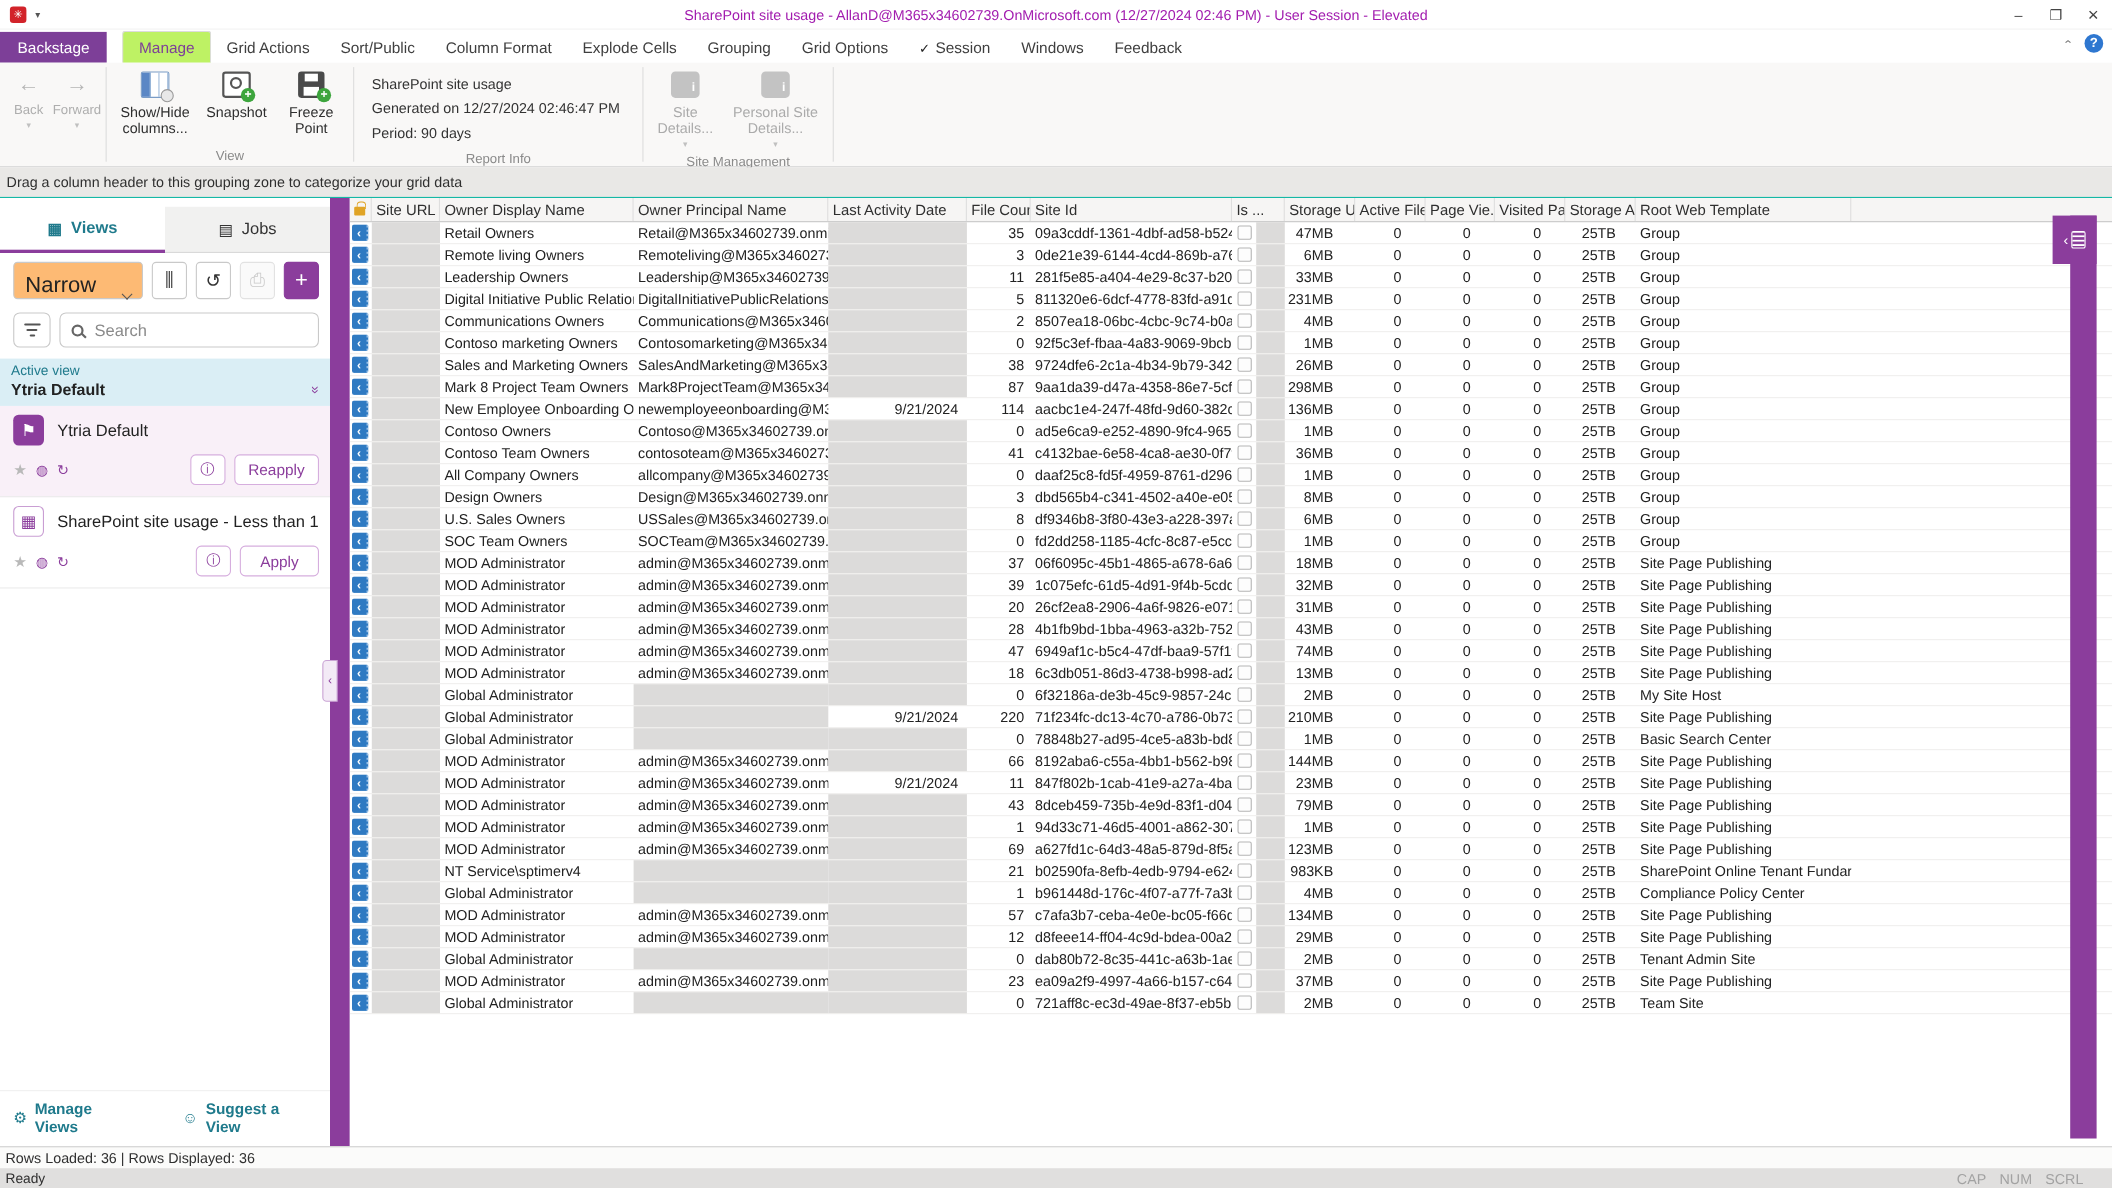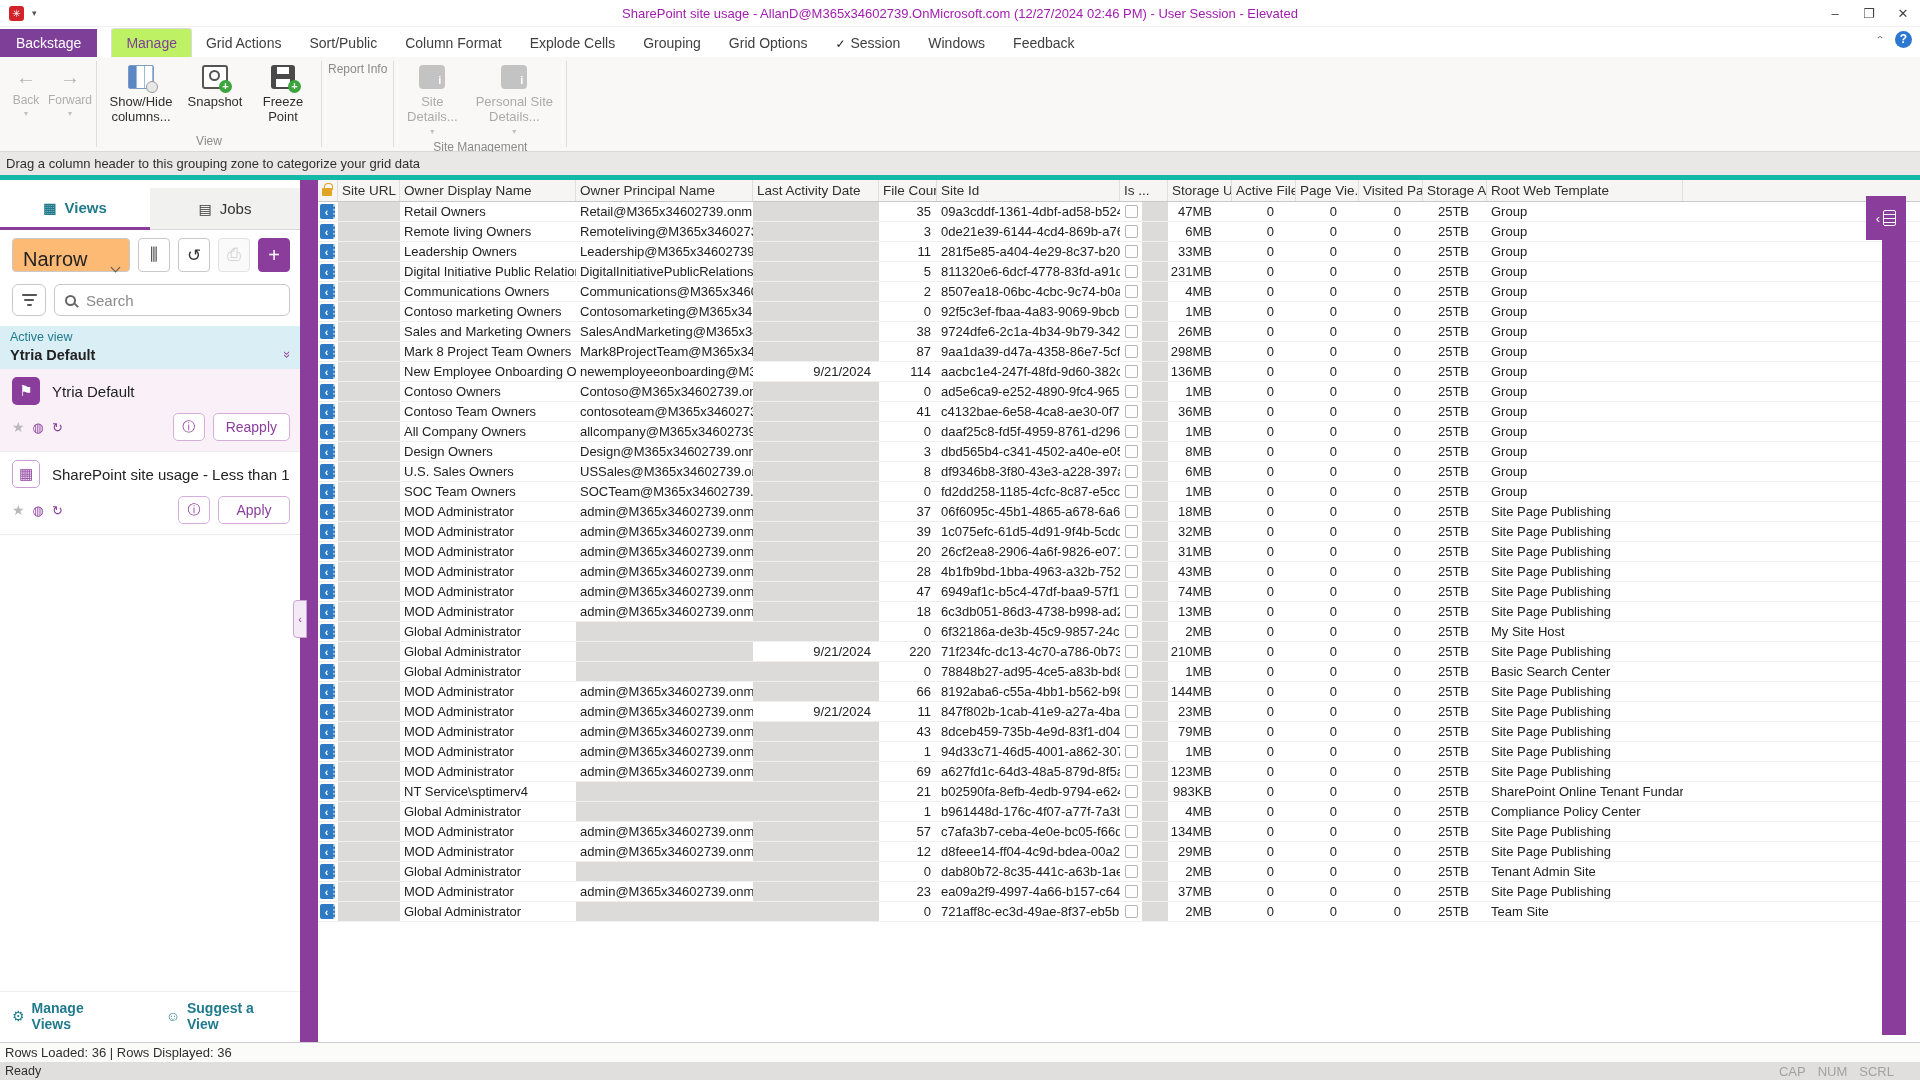--- a/index.html
+++ b/index.html
@@ -46,21 +46,21 @@
   .icon-snap{width:26px;height:24px;border:2px solid #555;border-radius:3px;position:relative;background:#fff;}
   .icon-snap .lens{position:absolute;left:5px;top:3px;width:11px;height:11px;border:2px solid #555;border-radius:50%;}
   .plusbadge{position:absolute;right:-6px;bottom:-6px;width:13px;height:13px;border-radius:50%;background:#3da53d;color:#fff;font-size:11px;line-height:12px;text-align:center;font-weight:bold;}
   .icon-floppy{width:24px;height:24px;background:#4a4a4a;border-radius:3px;position:relative;}
   .icon-floppy .n{position:absolute;left:6px;top:2px;width:12px;height:7px;background:#fff;}
   .icon-floppy .b{position:absolute;left:5px;bottom:2px;width:14px;height:8px;background:#fff;}
   .icon-sitedet{width:26px;height:24px;background:#c3c3c3;border-radius:4px;position:relative;color:#fff;}
   .icon-sitedet:after{content:"i";position:absolute;right:4px;bottom:1px;font-size:11px;font-weight:bold;color:#fff;}
   .report-info{padding:8px 10px;display:flex;flex-direction:column;gap:7px;font-size:13px;color:#333;min-width:250px;}
   
-  .groupbar{height:28px;background:#e9e8e6;border-bottom:5px solid #14b8a6;display:flex;align-items:center;padding-left:6px;font-size:13px;color:#2f2f2f;position:relative;}
+  .groupbar{height:28px;background:#e9e8e6;border-bottom:1px solid #14b8a6;display:flex;align-items:center;padding-left:6px;font-size:13px;color:#2f2f2f;position:relative;}
   .trash{position:absolute;right:16px;top:5px;width:16px;height:17px;}
   .trash .lid{width:16px;height:3px;background:#2e77d0;margin-bottom:1px;border-radius:1px;}
   .trash .body{width:12px;height:12px;background:#6a6a6a;margin:0 auto;border-radius:0 0 2px 2px;
     background-image:linear-gradient(90deg,#6a6a6a 3px,#fff 3px,#fff 4px,#6a6a6a 4px,#6a6a6a 7px,#fff 7px,#fff 8px,#6a6a6a 8px);}
   
   .main{position:absolute;top:180px;left:0;right:0;bottom:38px;display:flex;}
   
   .sidebar{width:300px;background:#fff;display:flex;flex-direction:column;position:relative;}
   .side-tabs{display:flex;margin-top:8px;height:42px;}
   .side-tab{flex:1;display:flex;align-items:center;justify-content:center;gap:8px;font-size:15px;color:#333;background:#f1f1f0;border-bottom:1px solid #d9d9d9;}
@@ -215,20 +215,27 @@
             <span class="plusbadge" style="right:-6px;bottom:-4px">+</span>
           </span>
         <span style="margin-top:5px">Freeze Point</span>
       </div>
     </div>
     <div class="glabel">View</div>
   </div>
   <div class="gsep"></div>
 
   <div class="rgroup">
+    <div class="gbody">
+      <div class="report-info">
+        <span>SharePoint site usage</span>
+        <span>Generated on 12/27/2024 02:46:47 PM</span>
+        <span>Period: 90 days</span>
+      </div>
+    </div>
     <div class="glabel">Report Info</div>
   </div>
   <div class="gsep"></div>
 
   <div class="rgroup">
     <div class="gbody">
       <div class="rbtn small disabled">
         <span class="icon-sitedet"></span>
         <span style="margin-top:5px">Site Details...</span>
         <span class="car" style="font-size:8px;color:#c0c0c0">▾</span>

